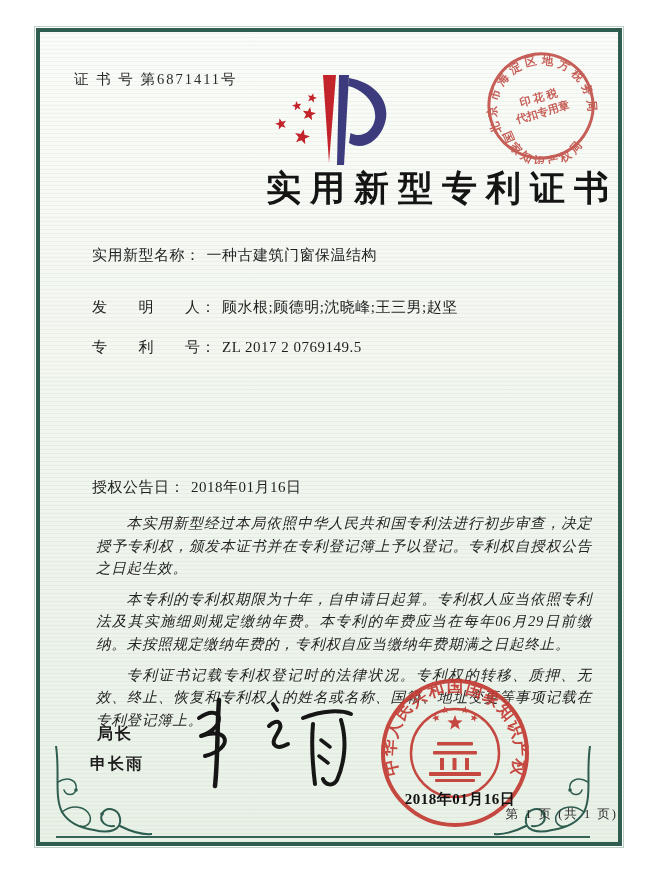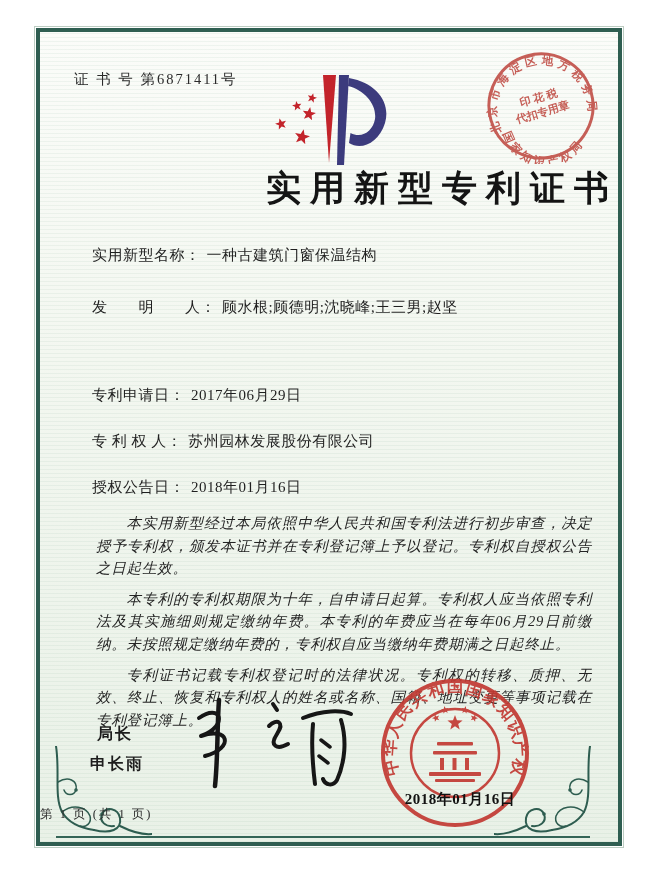--- a/index.html
+++ b/index.html
@@ -26,21 +26,21 @@
          letter-spacing:.8px;text-align:justify;color:#242424;font-style:italic;}
   .paras p{margin:8px;text-indent:2.1em;}
   .signer-title{left:50px;top:692px;font-size:16px;font-weight:600;
                 font-family:"Liberation Sans","DejaVu Sans",sans-serif;letter-spacing:2px;margin-left:7px;}
   .signer-name{left:50px;top:722px;font-size:16px;font-weight:600;
                font-family:"Liberation Sans","DejaVu Sans",sans-serif;letter-spacing:2px;text-align:center;}
   .signature{left:145px;top:660px;width:170px;height:102px;}
   .seal{left:338px;top:644px;width:154px;height:154px;opacity:.92;}
   .seal-date{left:347px;top:758px;width:146px;text-align:center;font-size:15px;font-weight:bold;
              letter-spacing:.5px;color:#111;}
-  .footer{left:0;top:774px;width:100%;text-align:left;font-size:12.5px;letter-spacing:2px;color:#2c2c2c;}
+  .footer{left:0;top:774px;width:100%;text-align:right;font-size:12.5px;letter-spacing:2px;color:#2c2c2c;}
   .bottom-line{left:16px;top:804px;width:534px;height:2px;background:#356557;}
   .flourish{top:714px;width:100px;height:92px;}
   .flourish.left{left:12px;}
   .flourish.right{left:454px;transform:scaleX(-1);}
 </style>
 </head>
 <body>
 
 <div class="cert">
 
@@ -81,25 +81,22 @@
   </svg>
 
   <div class="abs title">实用新型专利证书</div>
 
   <div class="abs field" style="top:214px">
     <span class="lbl">实用新型名称：</span><span>一种古建筑门窗保温结构</span>
   </div>
   <div class="abs field" style="top:266px">
     <span class="lbl">发　　明　　人：</span><span>顾水根;顾德明;沈晓峰;王三男;赵坚</span>
   </div>
-  <div class="abs field" style="top:354px">
-    <span class="lbl">专利申请日：</span><span>2017年06月29日</span>
-  </div>
-  <div class="abs field" style="top:400px">
-    <span class="lbl">专 利 权 人：</span><span>苏州园林发展股份有限公司</span>
+  <div class="abs field" style="top:306px">
+    <span class="lbl">专　　利　　号：</span><span>ZL 2017 2 0769149.5</span>
   </div>
   <div class="abs field" style="top:446px">
     <span class="lbl">授权公告日：</span><span>2018年01月16日</span>
   </div>
 
   <div class="abs paras">
     <p>本实用新型经过本局依照中华人民共和国专利法进行初步审查，决定授予专利权，颁发本证书并在专利登记簿上予以登记。专利权自授权公告之日起生效。</p>
     <p>本专利的专利权期限为十年，自申请日起算。专利权人应当依照专利法及其实施细则规定缴纳年费。本专利的年费应当在每年06月29日前缴纳。未按照规定缴纳年费的，专利权自应当缴纳年费期满之日起终止。</p>
     <p>专利证书记载专利权登记时的法律状况。专利权的转移、质押、无效、终止、恢复和专利权人的姓名或名称、国籍、地址变更等事项记载在专利登记簿上。</p>
   </div>

